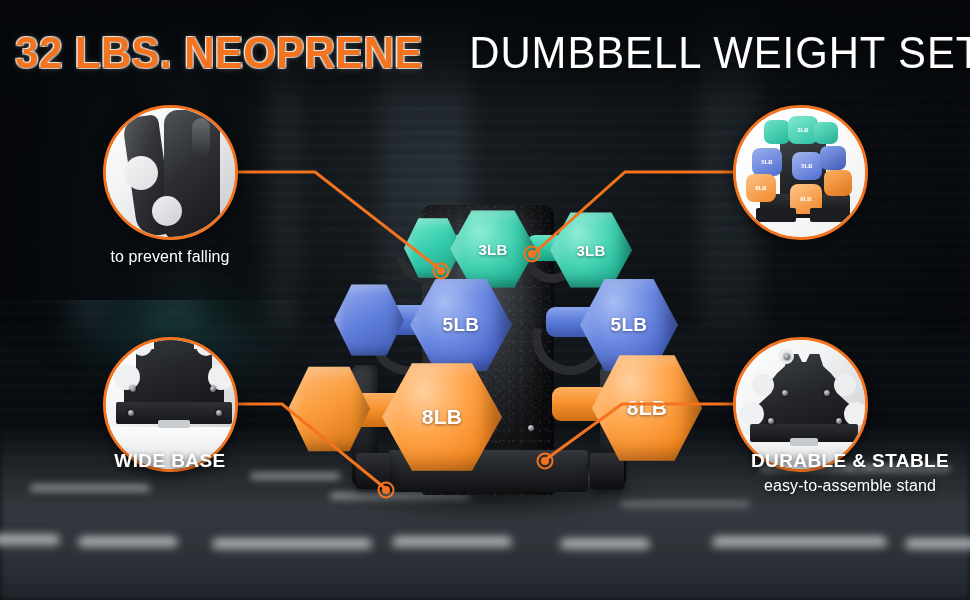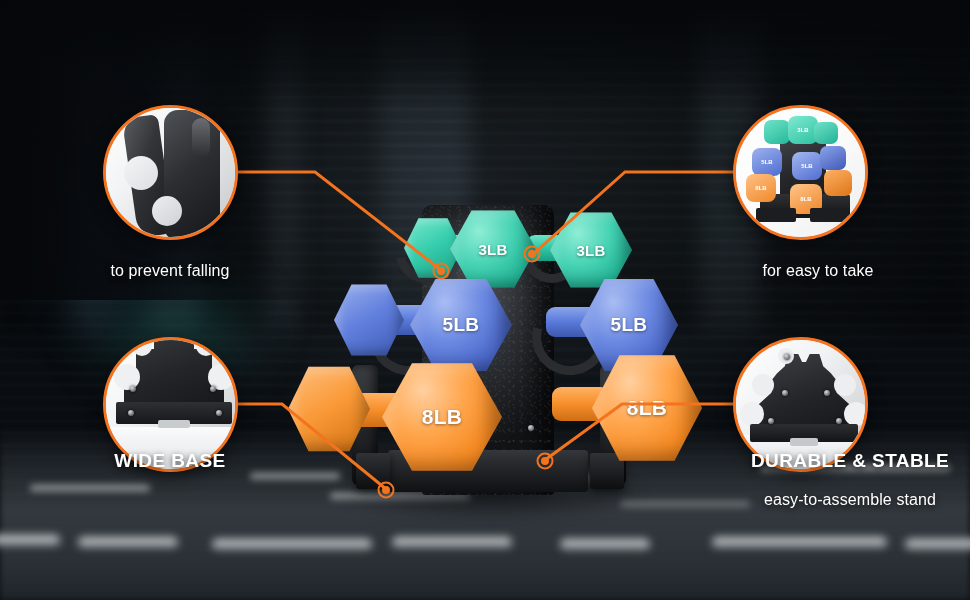--- a/index.html
+++ b/index.html
@@ -137,21 +137,21 @@
   }
   .cap{ position:absolute; width:300px; text-align:center; }
   .cap-title{
     color:#ffffff; font-weight:bold; font-size:19px;
     letter-spacing:.4px;
     text-shadow:0 2px 6px rgba(0,0,0,.75);
     white-space:nowrap;
   }
   .cap-sub{
     color:#ffffff; font-weight:400; font-size:16px;
-    margin-top:19px; letter-spacing:.1px;
+    margin-top:5px; letter-spacing:.1px;
     text-shadow:0 2px 6px rgba(0,0,0,.75);
     white-space:nowrap;
   }
 
   
   .wires{ position:absolute; inset:0; z-index:24; pointer-events:none; }
 
   
   .product{ position:absolute; left:300px; top:195px; width:380px; height:330px; z-index:20; }
 
@@ -266,20 +266,23 @@
     <div class="dash" style="left:712px; bottom:52px; width:175px;"></div>
     <div class="dash" style="left:905px; bottom:50px; width:80px;"></div>
     <div class="dash thin" style="left:30px;  bottom:108px; width:120px;"></div>
     <div class="dash thin" style="left:250px; bottom:120px; width:90px;"></div>
     <div class="dash thin" style="left:330px; bottom:100px; width:140px;"></div>
     <div class="dash thin" style="left:520px; bottom:118px; width:70px;"></div>
     <div class="dash thin" style="left:760px; bottom:128px; width:190px;"></div>
     <div class="dash thin" style="left:620px; bottom:92px;  width:130px; opacity:.45;"></div>
   </div>
 
+  <div class="headline">
+    <span class="hl-orange">32 LBS. NEOPRENE</span><span style="display:inline-block;width:12px;"></span><span class="hl-white">DUMBBELL WEIGHT SET</span>
+  </div>
 
   <svg class="wires" width="970" height="600" viewBox="0 0 970 600">
 
     <path d="M205,172 L315,172 L441,270" fill="none" stroke="#F4731E" stroke-width="3"></path>
 
     <path d="M205,404 L282,404 L386,489" fill="none" stroke="#F4731E" stroke-width="3"></path>
 
     <path d="M733,172 L625,172 L532,255" fill="none" stroke="#F4731E" stroke-width="3"></path>
 
     <path d="M733,404 L622,404 L545,460" fill="none" stroke="#F4731E" stroke-width="3"></path>
@@ -499,21 +502,20 @@
           <span style="color:#fff;font-size:6px;font-weight:bold;">8LB</span>
         </div>
         <div style="position:absolute; left:88px; top:62px; width:28px; height:26px; border-radius:7px;
              background:linear-gradient(150deg,#ffb163,#dd7518);"></div>
 
         <div style="position:absolute; left:20px; top:100px; width:40px; height:14px; background:#1b1d20; border-radius:2px;"></div>
         <div style="position:absolute; left:74px; top:100px; width:40px; height:14px; background:#1b1d20; border-radius:2px;"></div>
       </div>
     </div>
     <div class="cap" style="left:668px; top:243px;">
-      <div class="cap-sub">for easy to take</div>
     </div>
   </div>
 
   <div class="callout">
     <div class="bubble" style="left:733px; top:337px;">
       <div class="bubble-inner">
         <div style="position:absolute; left:0; bottom:0; width:100%; height:34px;
              background:linear-gradient(180deg,#f7f8f9 0%,#dfe1e3 100%);"></div>
 
         <div class="art-black" style="position:absolute; left:20px; top:14px; width:96px; height:88px;

